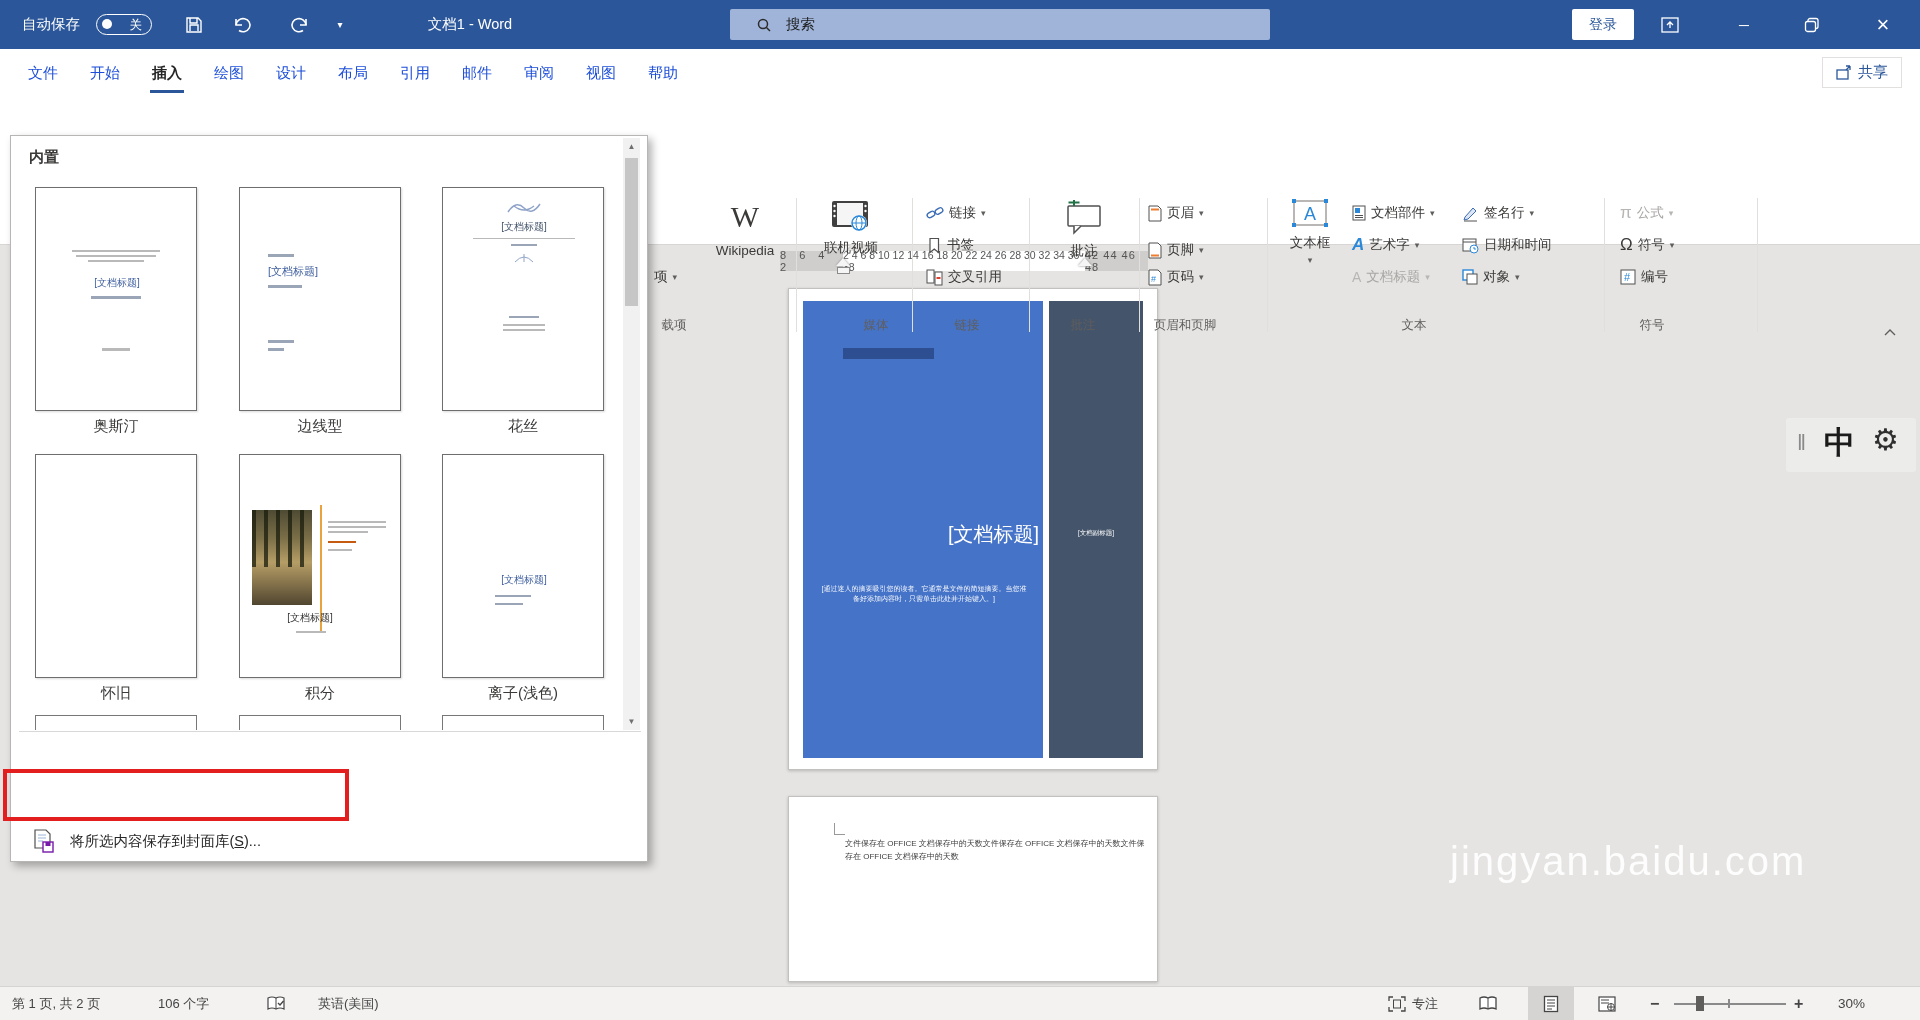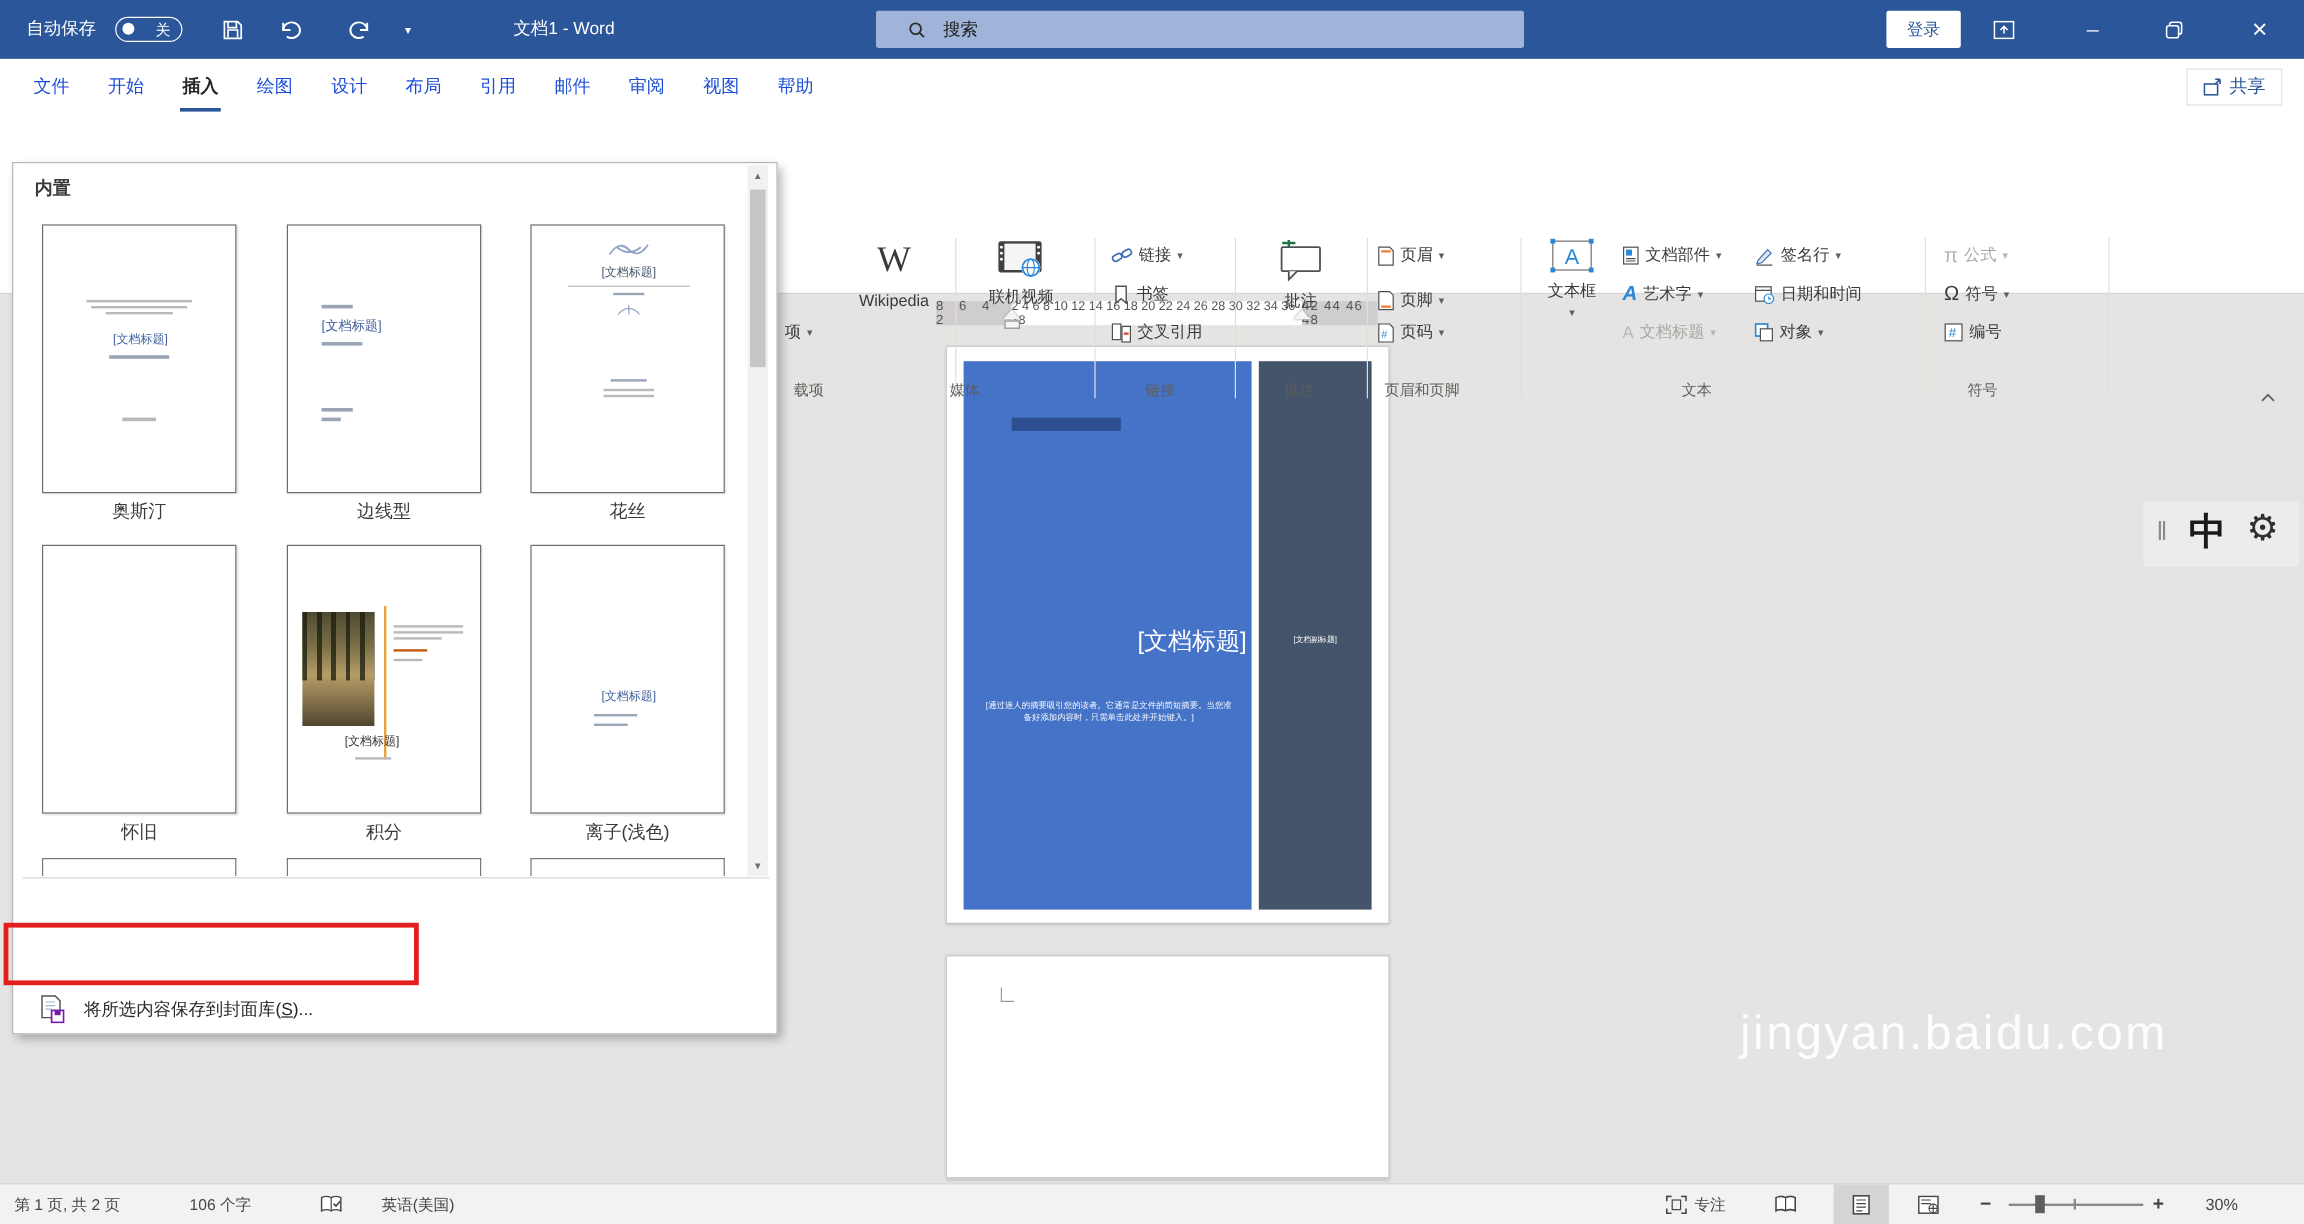--- a/index.html
+++ b/index.html
@@ -215,21 +215,21 @@
         <circle cx="4.5" cy="17" r="1.2" fill="#fff"></circle>
         <circle cx="35.5" cy="7" r="1.2" fill="#fff"></circle>
         <circle cx="35.5" cy="12" r="1.2" fill="#fff"></circle>
         <circle cx="29" cy="24" r="8" fill="#fff"></circle>
         <circle cx="29" cy="24" r="7" fill="none" stroke="#2b88d8" stroke-width="1.5"></circle>
         <ellipse cx="29" cy="24" rx="3" ry="7" fill="none" stroke="#2b88d8"></ellipse>
         <path d="M22 24 h14" stroke="#2b88d8"></path>
       </svg>
     <span class="biglbl">联机视频</span>
   </div>
-  <div class="glabel" style="left:774px;width:60px">媒体</div>
+  <div class="glabel" style="left:846px;width:60px">媒体</div>
   <div class="gdiv" style="left:912px"></div>
 
   <div class="rrow" style="left:926px;top:105px">
     <svg width="18" height="16" viewBox="0 0 18 16">
         <g fill="none" stroke="#3b6cb4" stroke-width="1.4">
           <rect x="1" y="7" width="8" height="5" rx="2.5" transform="rotate(-30 5 9.5)"></rect>
           <rect x="9" y="3.5" width="8" height="5" rx="2.5" transform="rotate(-30 13 6)"></rect>
         </g>
       </svg>
     <span>链接</span>
@@ -392,20 +392,21 @@
     <div class="abs" style="left:20px;top:220px;width:216px;text-align:right;font-size:20px;color:#fff">[文档标题]</div>
     <div class="abs" style="left:16px;top:283px;width:210px;text-align:center;font-size:7px;line-height:10px;color:#fff;opacity:.95">[通过迷人的摘要吸引您的读者。它通常是文件的简短摘要。当您准备好添加内容时，只需单击此处并开始键入。]</div>
   </div>
   <div class="abs" style="left:260px;top:12px;width:94px;height:457px;background:#44546a">
     <div class="abs" style="left:0;top:228px;width:94px;text-align:center;font-size:6.5px;color:#fff">[文档副标题]</div>
   </div>
 </div>
 
 <div class="page" style="left:788px;top:796px;width:370px;height:186px">
   <div class="abs" style="left:45px;top:26px;width:11px;height:12px;border-left:1px solid #999;border-bottom:1px solid #999"></div>
+  <div class="abs" style="left:56px;top:40px;width:302px;font-size:8px;line-height:13px;color:#404040">文件保存在 OFFICE 文档保存中的天数文件保存在 OFFICE 文档保存中的天数文件保存在 OFFICE 文档保存中的天数</div>
 </div>
 
 <div class="abs" style="left:1786px;top:418px;width:130px;height:54px;background:#ececeb;border-radius:3px"></div>
 <div class="abs" style="left:1797px;top:430px;font-size:22px;color:#8a8a8a">‖</div>
 <div class="abs" style="left:1824px;top:422px;font-size:31px;font-weight:bold;color:#1a1a1a">中</div>
 <div class="abs" style="left:1872px;top:422px;font-size:30px;color:#2f2f2f">⚙</div>
 
 <div class="abs" id="watermark">
   <div style="font-size:40px;margin-top:6px;letter-spacing:2px">jingyan.baidu.com</div>
 </div>

